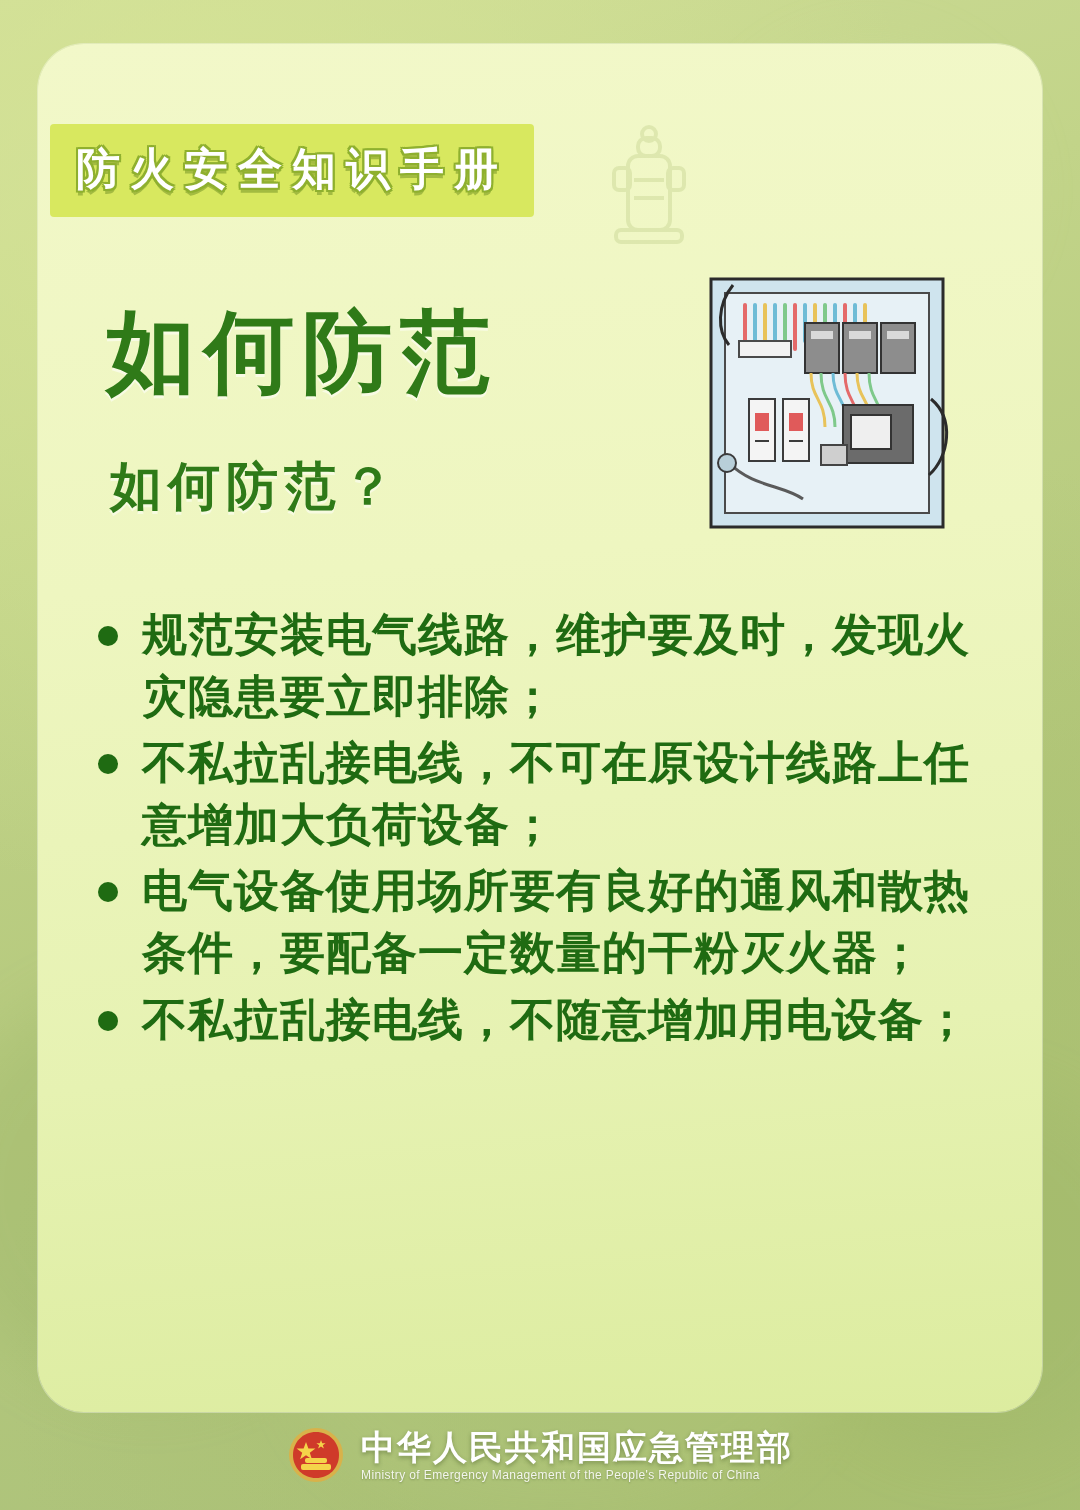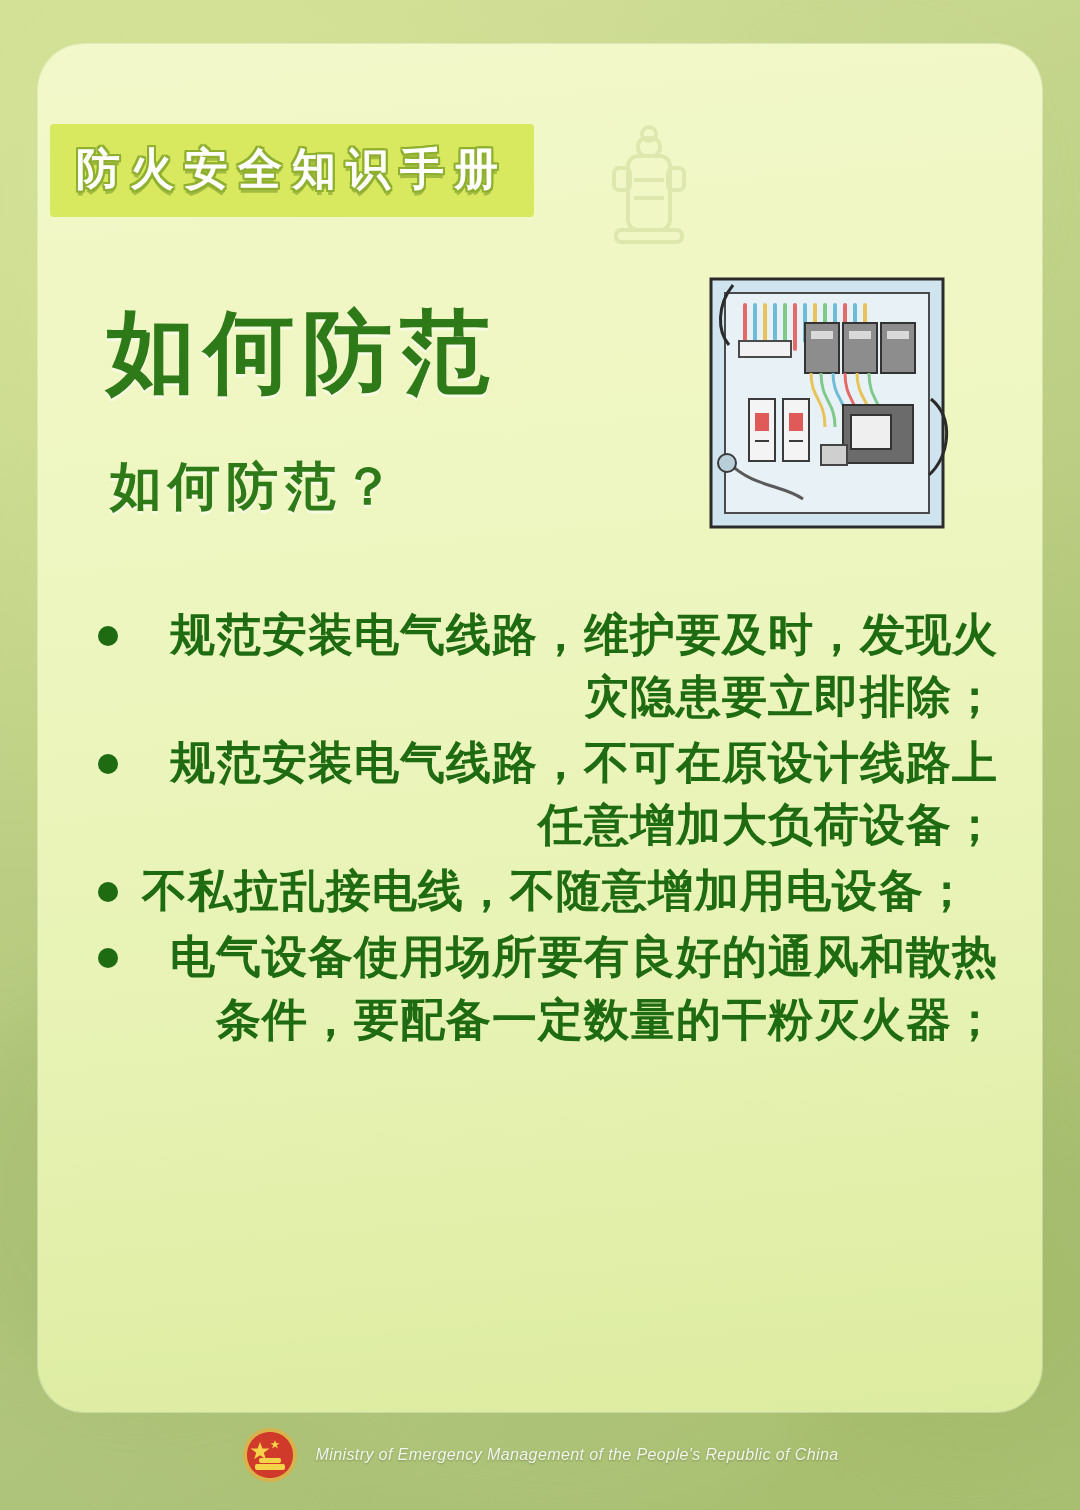--- a/index.html
+++ b/index.html
@@ -16,21 +16,20 @@
 
   .poster {
     position: relative;
     width: 1080px;
     height: 1510px;
     background:
       radial-gradient(circle at 18% 12%, rgba(214,228,150,0.85) 0%, rgba(176,198,116,0.0) 45%),
       radial-gradient(circle at 82% 88%, rgba(168,190,108,0.9) 0%, rgba(176,198,116,0.0) 55%),
       linear-gradient(160deg, #cfdd98 0%, #c2d489 28%, #b4c87c 60%, #a9c07a 100%);
       overflow: hidden;
-      text-align: right;
   }
 
   
   .bg-texture {
     position: absolute;
     inset: 0;
     pointer-events: none;
     opacity: 0.5;
   }
   .bg-blob {
@@ -184,25 +183,24 @@
   }
   .footer-cn {
     font-size: 34px;
     font-weight: 800;
     color: #ffffff;
     letter-spacing: 2px;
     text-shadow: 0 2px 4px rgba(60,80,30,0.45);
     line-height: 1.15;
   }
   .footer-en {
-    font-size: 16px;
+    font-size: 12px;
     color: rgba(255,255,255,0.88);
     letter-spacing: 0.4px;
     text-shadow: 0 1px 2px rgba(60,80,30,0.4);
-    font-style: italic;
   }
 </style>
 </head>
 <body>
 
 <div class="poster">
 
   <div class="bg-texture">
     <div class="bg-blob blob-a"></div>
     <div class="bg-blob blob-b"></div>
@@ -291,41 +289,42 @@
       <circle cx="34" cy="214" r="9" fill="#b8cfd9" stroke="#3b3b3b" stroke-width="2"></circle>
     </svg>
 
     <div class="tips">
       <div class="tip">
         <span class="bullet"></span>
         <span class="tip-text">规范安装电气线路，维护要及时，发现火灾隐患要立即排除；</span>
       </div>
       <div class="tip">
         <span class="bullet"></span>
-        <span class="tip-text">规范安装电气线路，不可在原设计线路上任意增加大负荷设备；</span>
+        <span class="tip-text">不私拉乱接电线，不可在原设计线路上任意增加大负荷设备；</span>
+      </div>
+      <div class="tip">
+        <span class="bullet"></span>
+        <span class="tip-text">电气设备使用场所要有良好的通风和散热条件，要配备一定数量的干粉灭火器；</span>
       </div>
       <div class="tip">
         <span class="bullet"></span>
         <span class="tip-text">不私拉乱接电线，不随意增加用电设备；</span>
-      </div>
-      <div class="tip">
-        <span class="bullet"></span>
-        <span class="tip-text">电气设备使用场所要有良好的通风和散热条件，要配备一定数量的干粉灭火器；</span>
       </div>
     </div>
 
   </div>
 
   <div class="footer">
     <svg class="emblem" viewBox="0 0 58 58">
       <circle cx="29" cy="29" r="27" fill="#d8b24a"></circle>
       <path d="M29 6 C16 6 6 16 6 29 C6 42 16 52 29 52 C42 52 52 42 52 29 C52 16 42 6 29 6 Z" fill="#cf3a2a"></path>
       <polygon points="19,16 21.4,22.6 28.4,22.6 22.8,26.7 24.9,33.3 19,29.2 13.1,33.3 15.2,26.7 9.6,22.6 16.6,22.6" fill="#f5d44a"></polygon>
       <polygon points="34,14 35.2,17.2 38.6,17.2 35.8,19.2 36.9,22.4 34,20.4 31.1,22.4 32.2,19.2 29.4,17.2 32.8,17.2" fill="#f5d44a"></polygon>
       <rect x="14" y="38" width="30" height="6" rx="2" fill="#f5d44a"></rect>
       <rect x="18" y="32" width="22" height="5" rx="2" fill="#f5d44a"></rect>
     </svg>
     <div class="footer-text">
+      <div class="footer-cn">中华人民共和国应急管理部</div>
       <div class="footer-en">Ministry of Emergency Management of the People's Republic of China</div>
     </div>
   </div>
 
 </div>
 
 </body></html>

